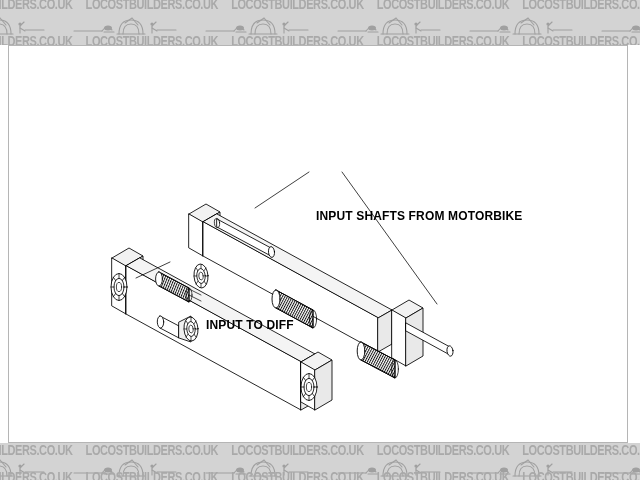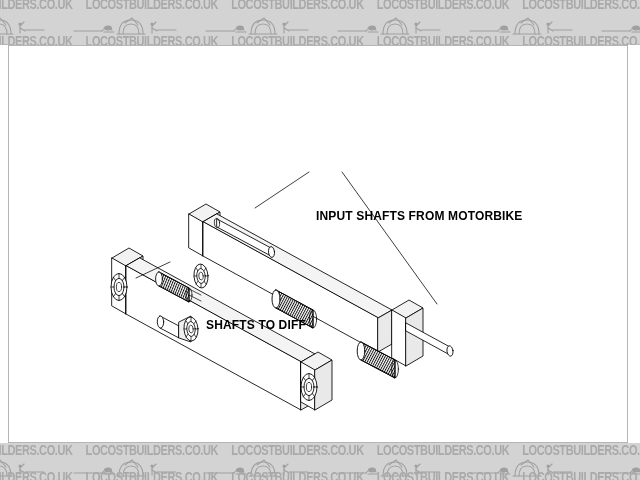--- a/index.html
+++ b/index.html
@@ -377,21 +377,21 @@
         </g>
 
       </g>
     </svg>
 
     <div class="lbl" id="label-input">
       <div>INPUT SHAFTS FROM MOTORBIKE</div>
     </div>
 
     <div class="lbl" id="label-output">
-      <div>SHAFTS TO DIFF</div>
+      <div>INPUT TO DIFF</div>
     </div>
 
   </div>
 
   <div class="wm-band" id="wm-bottom">
     <div class="wm-strip">
       <div class="wm-text-row" id="wm-bot-text-1" style="top:-1px; left:-60px;"><span>LOCOSTBUILDERS.CO.UK</span><span>LOCOSTBUILDERS.CO.UK</span><span>LOCOSTBUILDERS.CO.UK</span><span>LOCOSTBUILDERS.CO.UK</span><span>LOCOSTBUILDERS.CO.UK</span></div>
       <div class="wm-car-row" id="wm-bot-cars" style="top:13px; left:-60px;">
           <div class="wm-car" style="left:0px"><svg width="106" height="26" viewBox="0 0 106 26">
               <g fill="none" stroke="#a0a0a0" stroke-width="1.1" stroke-linecap="round">

